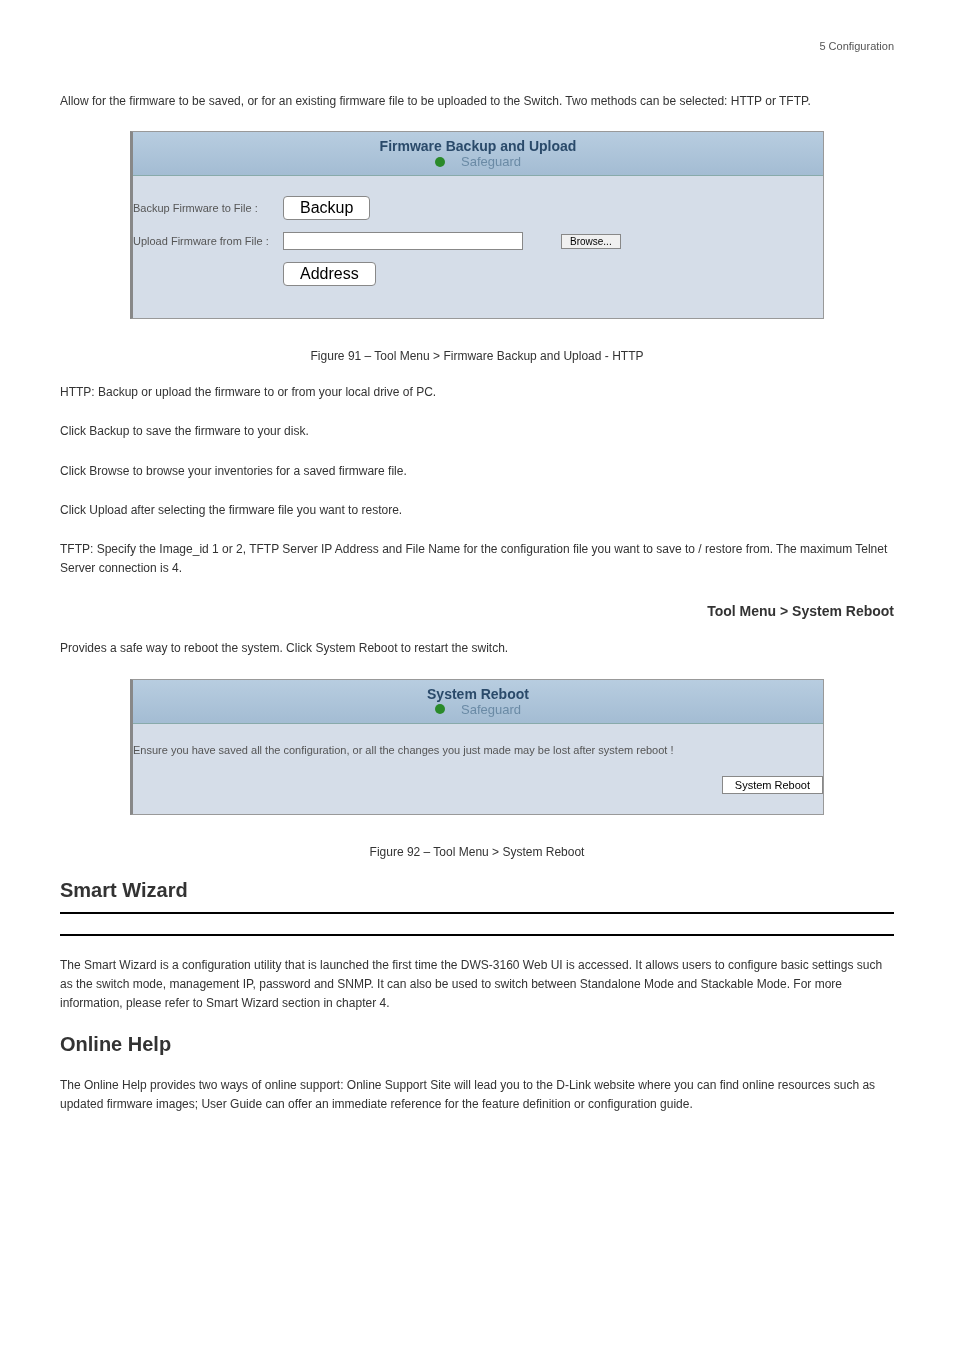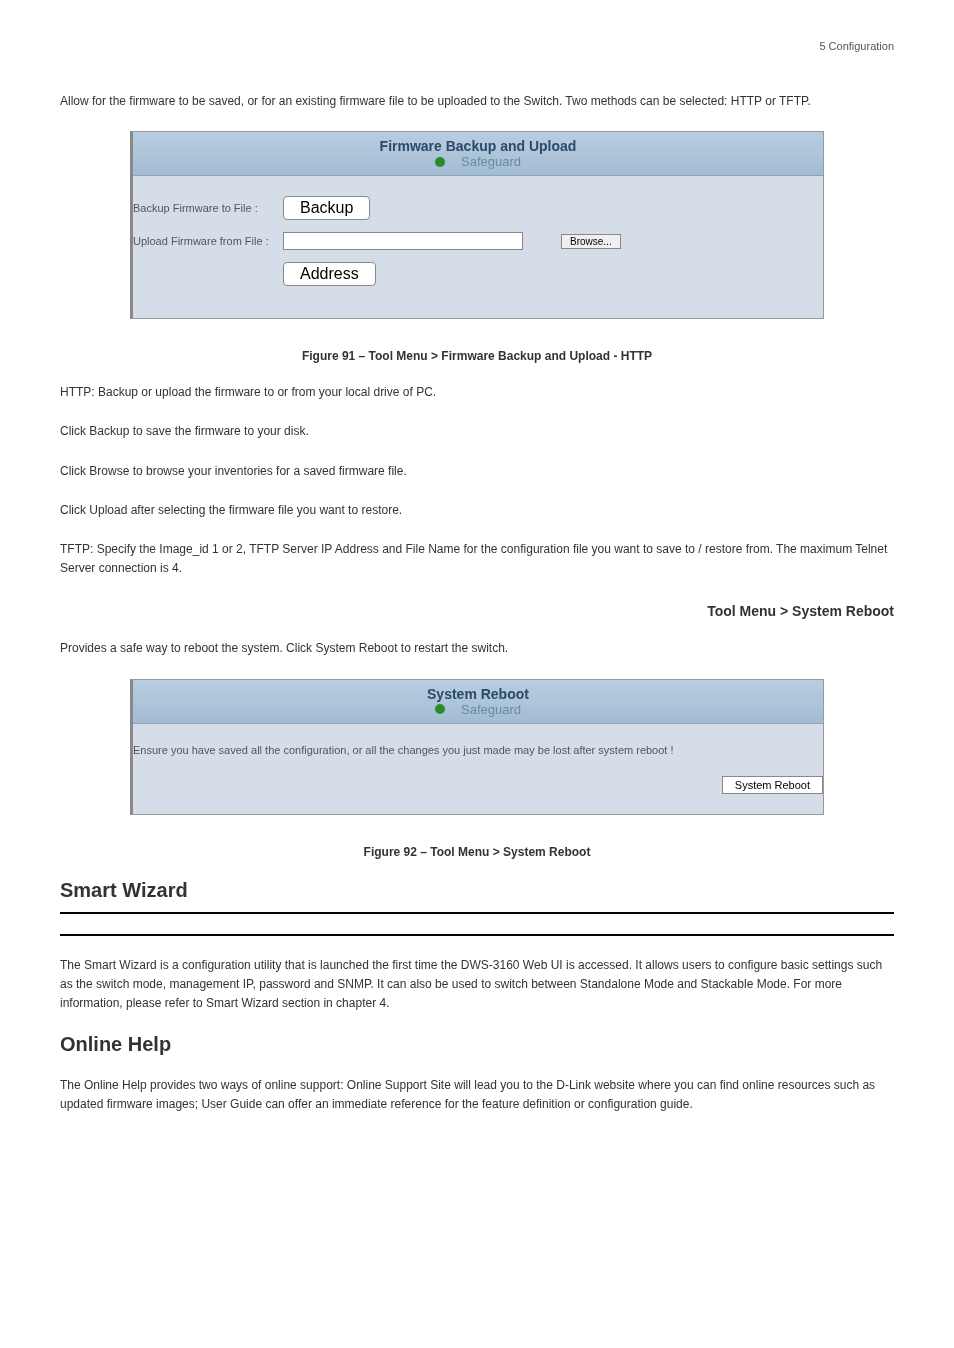--- a/index.html
+++ b/index.html
@@ -105,21 +105,21 @@
       padding: 2px 12px;
       font-size: 11px;
       border: 1px solid #888;
       background: #fff;
       cursor: pointer;
       margin-top: 20px;
     }
     .caption {
       text-align: center;
       font-size: 12px;
-      font-weight: bold;
+      font-weight: normal;
       margin: 10px 0 20px 0;
     }
     .section-title {
       font-size: 20px;
       font-weight: bold;
       margin: 18px 0 10px 0;
     }
     .sub-section-title {
       font-size: 14px;
       font-weight: bold;

